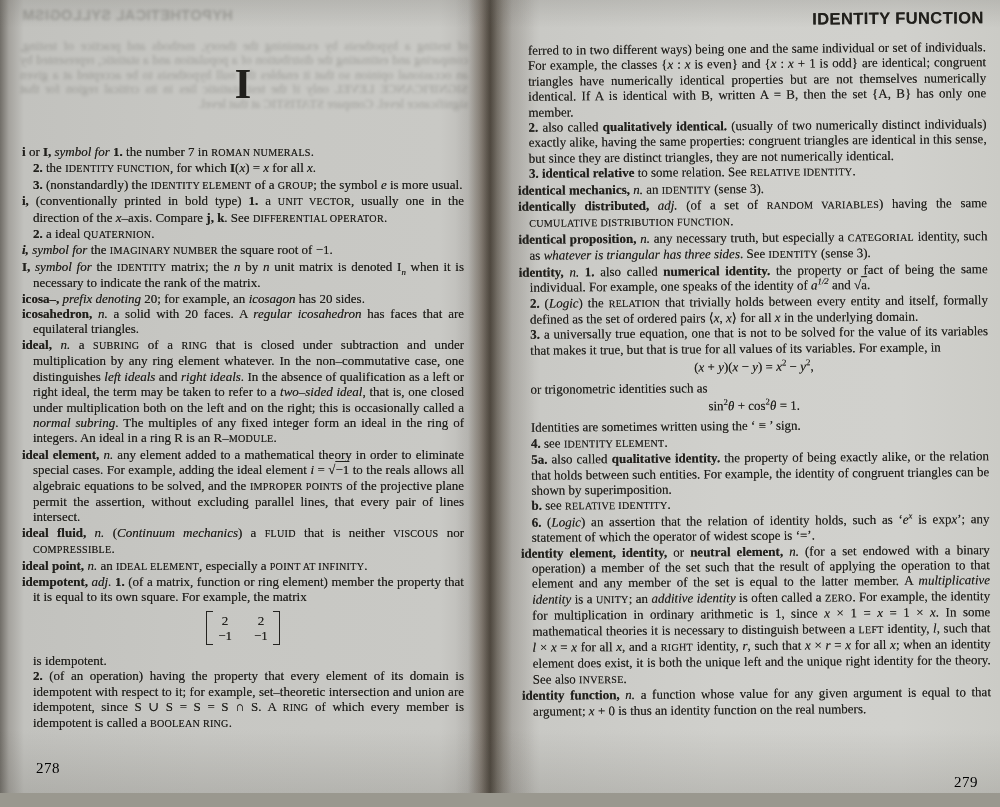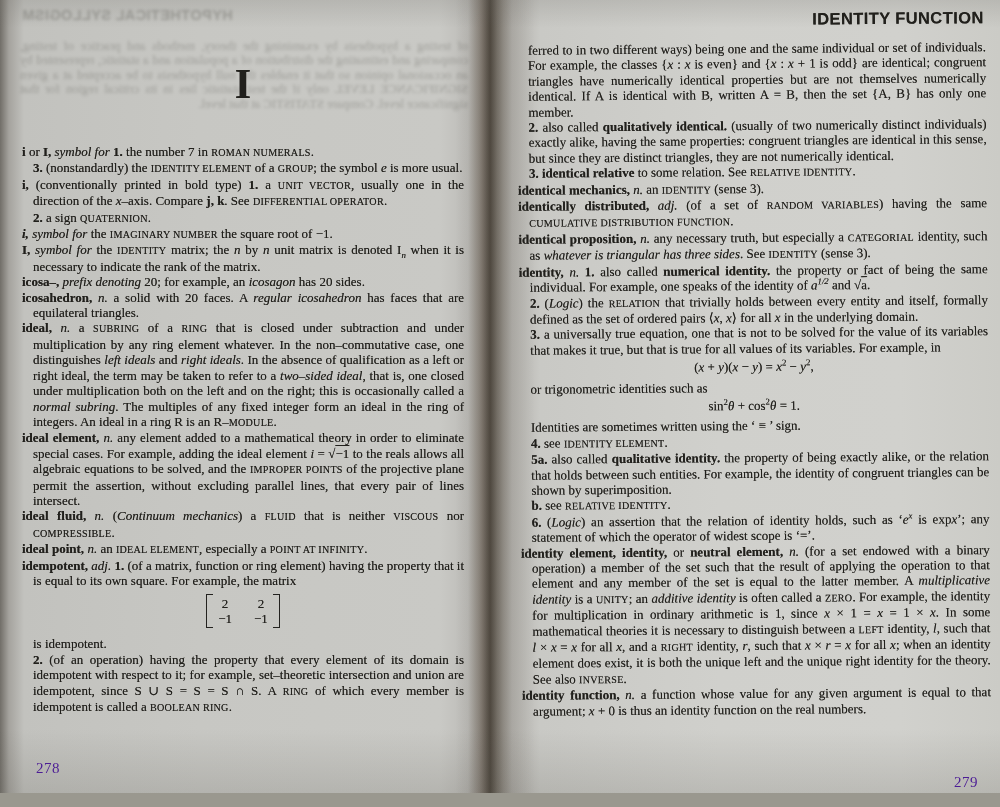--- a/index.html
+++ b/index.html
@@ -29,21 +29,21 @@
   .bk-l{border-left:1.7px solid #23221f;border-top:1.7px solid #23221f;border-bottom:1.7px solid #23221f;}
   .bk-r{border-right:1.7px solid #23221f;border-top:1.7px solid #23221f;border-bottom:1.7px solid #23221f;}
   .s-b{font-weight:bold;}
   .s-i{font-style:italic;}
   .s-bi{font-weight:bold;font-style:italic;}
   .s-sc{font-size:.78em;letter-spacing:.025em;}
   .s-ov{text-decoration:overline;}
   .s-bb{font-weight:bold;text-shadow:1.4px 0 0 currentColor;letter-spacing:1.6px;}
   sup,sub{font-size:.68em;line-height:0;}
   .s-isup,.s-isub{font-style:italic;}
-  .pagenum{position:absolute;bottom:16px;font-size:15px;letter-spacing:.5px;color:#4c1d95;}
+  .pagenum{position:absolute;bottom:16px;font-size:15px;letter-spacing:.5px;color:#000000;}
   .pn-left{left:24px;}
   .pn-right{right:22px;bottom:2px;}
   .ghost{position:absolute;left:8px;right:10px;top:6px;transform:scaleX(-1);
          filter:blur(1.5px);opacity:.33;color:#504f49;text-align:justify;
          font-size:12.6px;line-height:14.6px;text-shadow:none;}
   .ghost-head{font-family:"Liberation Sans","DejaVu Sans",sans-serif;font-weight:bold;font-size:14.5px;
               text-align:right;letter-spacing:.4px;margin:2px 2px 16px 0;}
   .gutter-extra{position:absolute;top:0;bottom:14px;left:455px;width:80px;pointer-events:none;
      background:linear-gradient(90deg,rgba(60,54,46,0) 0,rgba(60,54,46,.12) 30%,rgba(35,30,24,.28) 44%,rgba(60,54,46,.10) 60%,rgba(60,54,46,0) 100%);}
 </style>
@@ -56,32 +56,33 @@
 
   <div class="page page-left">
     <div class="ghost">
       <div class="ghost-head">HYPOTHETICAL SYLLOGISM</div>
       <div class="ghost-body">of testing a hypothesis by examining the theory, methods and practice of testing, comparing and estimating the distribution of a population and a statistic, represented by an occasional opinion so that it enables the null hypothesis to be accepted at a given SIGNIFICANCE LEVEL only if the test statistic lies in its critical region for that significance level. Compare STATISTIC at that level.</div>
     </div>
     <div class="content content-left">
       <div class="section-letter">I</div>
       <div>
           <p class="blk blk-entry"><span class="s-b">i </span><span class="s-p">or </span><span class="s-b">I, </span><span class="s-i">symbol for </span><span class="s-b">1. </span><span class="s-p">the number 7 in </span><span class="s-sc">ROMAN NUMERALS</span><span class="s-p">.</span></p>
+          <p class="blk blk-sense"><span class="s-b">2. </span><span class="s-p">the </span><span class="s-sc">IDENTITY FUNCTION</span><span class="s-p">, for which </span><span class="s-b">I</span><span class="s-p">(</span><span class="s-i">x</span><span class="s-p">) = </span><span class="s-i">x</span><span class="s-p"> for all </span><span class="s-i">x</span><span class="s-p">.</span></p>
           <p class="blk blk-sense"><span class="s-b">3. </span><span class="s-p">(nonstandardly) the </span><span class="s-sc">IDENTITY ELEMENT</span><span class="s-p"> of a </span><span class="s-sc">GROUP</span><span class="s-p">; the symbol </span><span class="s-i">e</span><span class="s-p"> is more usual.</span></p>
           <p class="blk blk-entry"><span class="s-b">i, </span><span class="s-p">(conventionally printed in bold type) </span><span class="s-b">1. </span><span class="s-p">a </span><span class="s-sc">UNIT VECTOR</span><span class="s-p">, usually one in the direction of the </span><span class="s-i">x</span><span class="s-p">–axis. Compare </span><span class="s-b">j, k</span><span class="s-p">. See </span><span class="s-sc">DIFFERENTIAL OPERATOR</span><span class="s-p">.</span></p>
-          <p class="blk blk-sense"><span class="s-b">2. </span><span class="s-p">a sign </span><span class="s-sc">QUATERNION</span><span class="s-p">.</span></p>
+          <p class="blk blk-sense"><span class="s-b">2. </span><span class="s-p">a ideal </span><span class="s-sc">QUATERNION</span><span class="s-p">.</span></p>
           <p class="blk blk-entry"><span class="s-bi">i, </span><span class="s-i">symbol for </span><span class="s-p">the </span><span class="s-sc">IMAGINARY NUMBER</span><span class="s-p"> the square root of −1.</span></p>
           <p class="blk blk-entry"><span class="s-b">I, </span><span class="s-i">symbol for </span><span class="s-p">the </span><span class="s-sc">IDENTITY</span><span class="s-p"> matrix; the </span><span class="s-i">n</span><span class="s-p"> by </span><span class="s-i">n</span><span class="s-p"> unit matrix is denoted I</span><sub class="s-isub">n</sub><span class="s-p"> when it is necessary to indicate the rank of the matrix.</span></p>
           <p class="blk blk-entry"><span class="s-b">icosa–, </span><span class="s-i">prefix denoting </span><span class="s-p">20; for example, an </span><span class="s-i">icosagon</span><span class="s-p"> has 20 sides.</span></p>
           <p class="blk blk-entry"><span class="s-b">icosahedron, </span><span class="s-i">n. </span><span class="s-p">a solid with 20 faces. A </span><span class="s-i">regular icosahedron</span><span class="s-p"> has faces that are equilateral triangles.</span></p>
           <p class="blk blk-entry"><span class="s-b">ideal, </span><span class="s-i">n. </span><span class="s-p">a </span><span class="s-sc">SUBRING</span><span class="s-p"> of a </span><span class="s-sc">RING</span><span class="s-p"> that is closed under subtraction and under multiplication by any ring element whatever. In the non–commutative case, one distinguishes </span><span class="s-i">left ideals</span><span class="s-p"> and </span><span class="s-i">right ideals</span><span class="s-p">. In the absence of qualification as a left or right ideal, the term may be taken to refer to a </span><span class="s-i">two–sided ideal</span><span class="s-p">, that is, one closed under multiplication both on the left and on the right; this is occasionally called a </span><span class="s-i">normal subring</span><span class="s-p">. The multiples of any fixed integer form an ideal in the ring of integers. An ideal in a ring R is an R–</span><span class="s-sc">MODULE</span><span class="s-p">.</span></p>
           <p class="blk blk-entry"><span class="s-b">ideal element, </span><span class="s-i">n. </span><span class="s-p">any element added to a mathematical theory in order to eliminate special cases. For example, adding the ideal element </span><span class="s-i">i</span><span class="s-p"> = √</span><span class="s-ov">−1</span><span class="s-p"> to the reals allows all algebraic equations to be solved, and the </span><span class="s-sc">IMPROPER POINTS</span><span class="s-p"> of the projective plane permit the assertion, without excluding parallel lines, that every pair of lines intersect.</span></p>
           <p class="blk blk-entry"><span class="s-b">ideal fluid, </span><span class="s-i">n. </span><span class="s-p">(</span><span class="s-i">Continuum mechanics</span><span class="s-p">) a </span><span class="s-sc">FLUID</span><span class="s-p"> that is neither </span><span class="s-sc">VISCOUS</span><span class="s-p"> nor </span><span class="s-sc">COMPRESSIBLE</span><span class="s-p">.</span></p>
           <p class="blk blk-entry"><span class="s-b">ideal point, </span><span class="s-i">n. </span><span class="s-p">an </span><span class="s-sc">IDEAL ELEMENT</span><span class="s-p">, especially a </span><span class="s-sc">POINT AT INFINITY</span><span class="s-p">.</span></p>
-          <p class="blk blk-entry"><span class="s-b">idempotent, </span><span class="s-i">adj. </span><span class="s-b">1. </span><span class="s-p">(of a matrix, function or ring element) having the property that it is equal to its own square. For example, the matrix</span></p>
+          <p class="blk blk-entry"><span class="s-b">idempotent, </span><span class="s-i">adj. </span><span class="s-b">1. </span><span class="s-p">(of a matrix, function or ring element) member the property that it is equal to its own square. For example, the matrix</span></p>
           <div class="blk blk-matrix">
             <span class="bk bk-l"></span>
             <div class="mx-grid">
               <span>2</span>
               <span>2</span>
               <span>−1</span>
               <span>−1</span>
             </div>
             <span class="bk bk-r"></span>
           </div>

